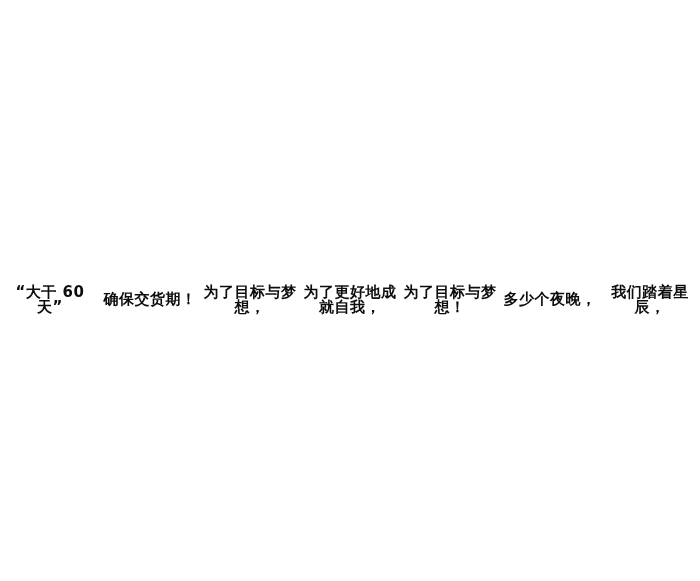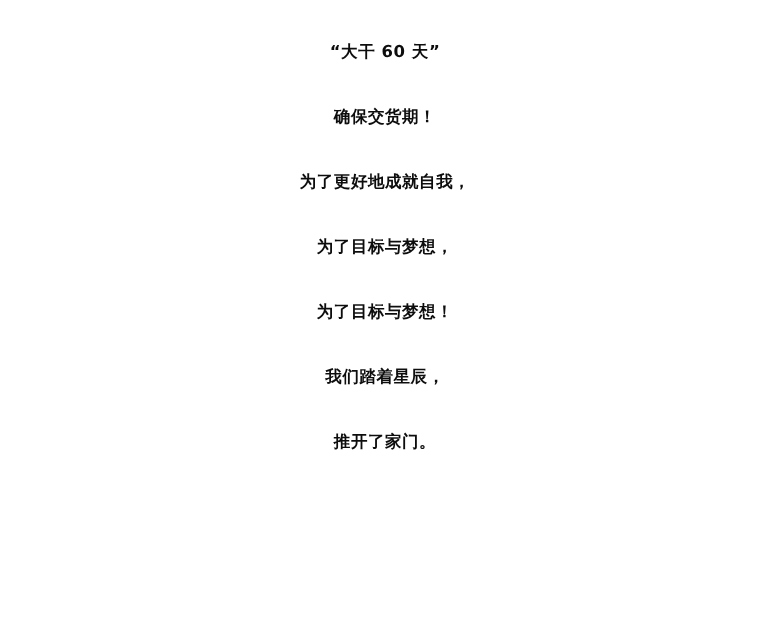--- a/index.html
+++ b/index.html
@@ -13,21 +13,21 @@
     font-family: "DejaVu Sans", "Liberation Sans", sans-serif;
     color: #111111;
     overflow: hidden;
   }
   .page {
     width: 700px;
     height: 581px;
     box-sizing: border-box;
     padding-top: 18px;
     display: flex;
-    flex-direction: column;
+    flex-direction: row;
     align-items: center;
   }
   .poem-line {
     width: 100%;
     text-align: center;
     font-size: 15px;
     font-weight: 700;
     line-height: 1;
     letter-spacing: 0.5px;
     color: #0d0d0d;
@@ -36,18 +36,18 @@
     align-items: center;
     justify-content: center;
   }
 </style>
 </head>
 <body>
 
 <div class="page">
   <div class="poem-line">“大干 60 天”</div>
   <div class="poem-line">确保交货期！</div>
+  <div class="poem-line">为了目标与梦想，</div>
   <div class="poem-line">为了更好地成就自我，</div>
-  <div class="poem-line">为了目标与梦想，</div>
   <div class="poem-line">为了目标与梦想！</div>
+  <div class="poem-line">多少个夜晚，</div>
   <div class="poem-line">我们踏着星辰，</div>
-  <div class="poem-line">推开了家门。</div>
 </div>
 
 </body></html>

